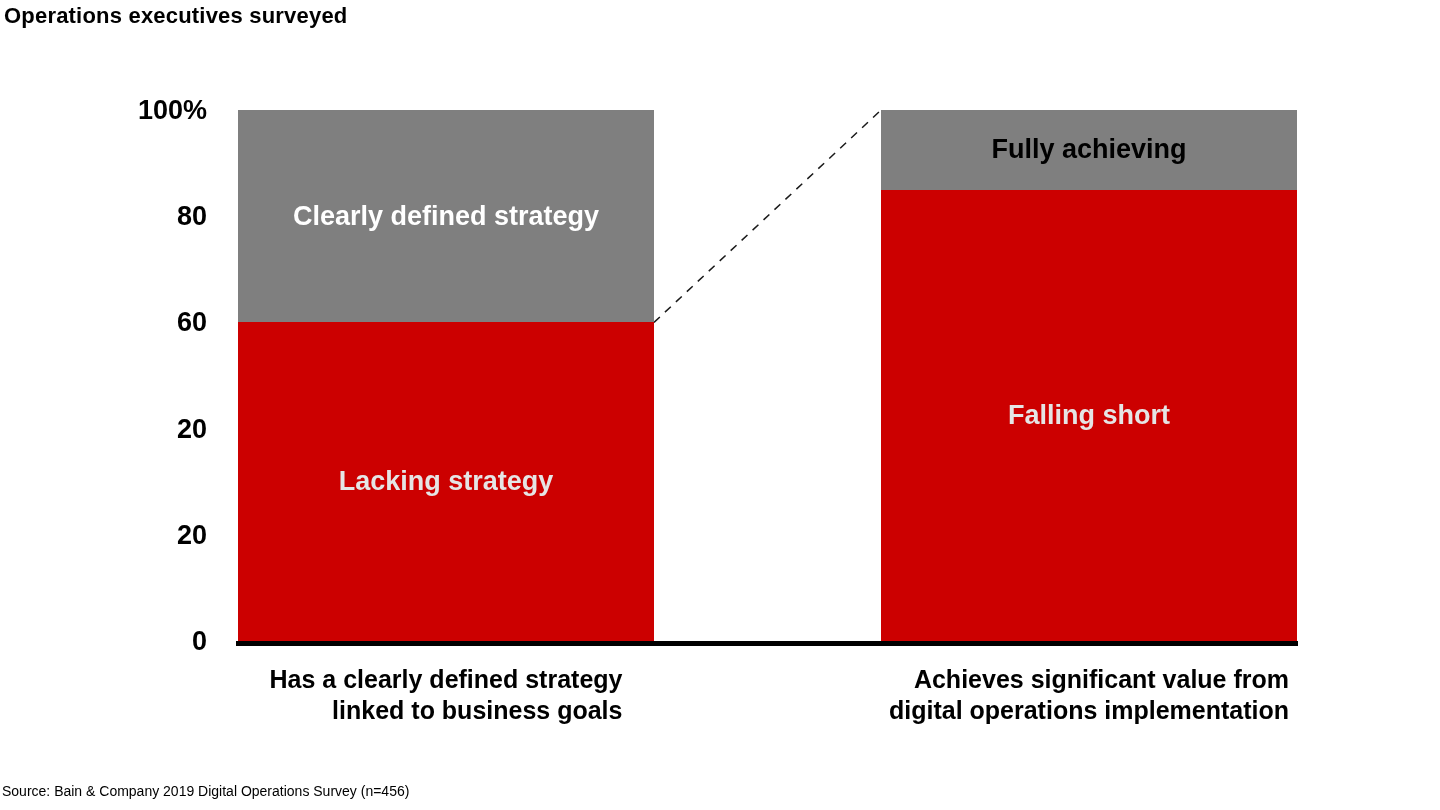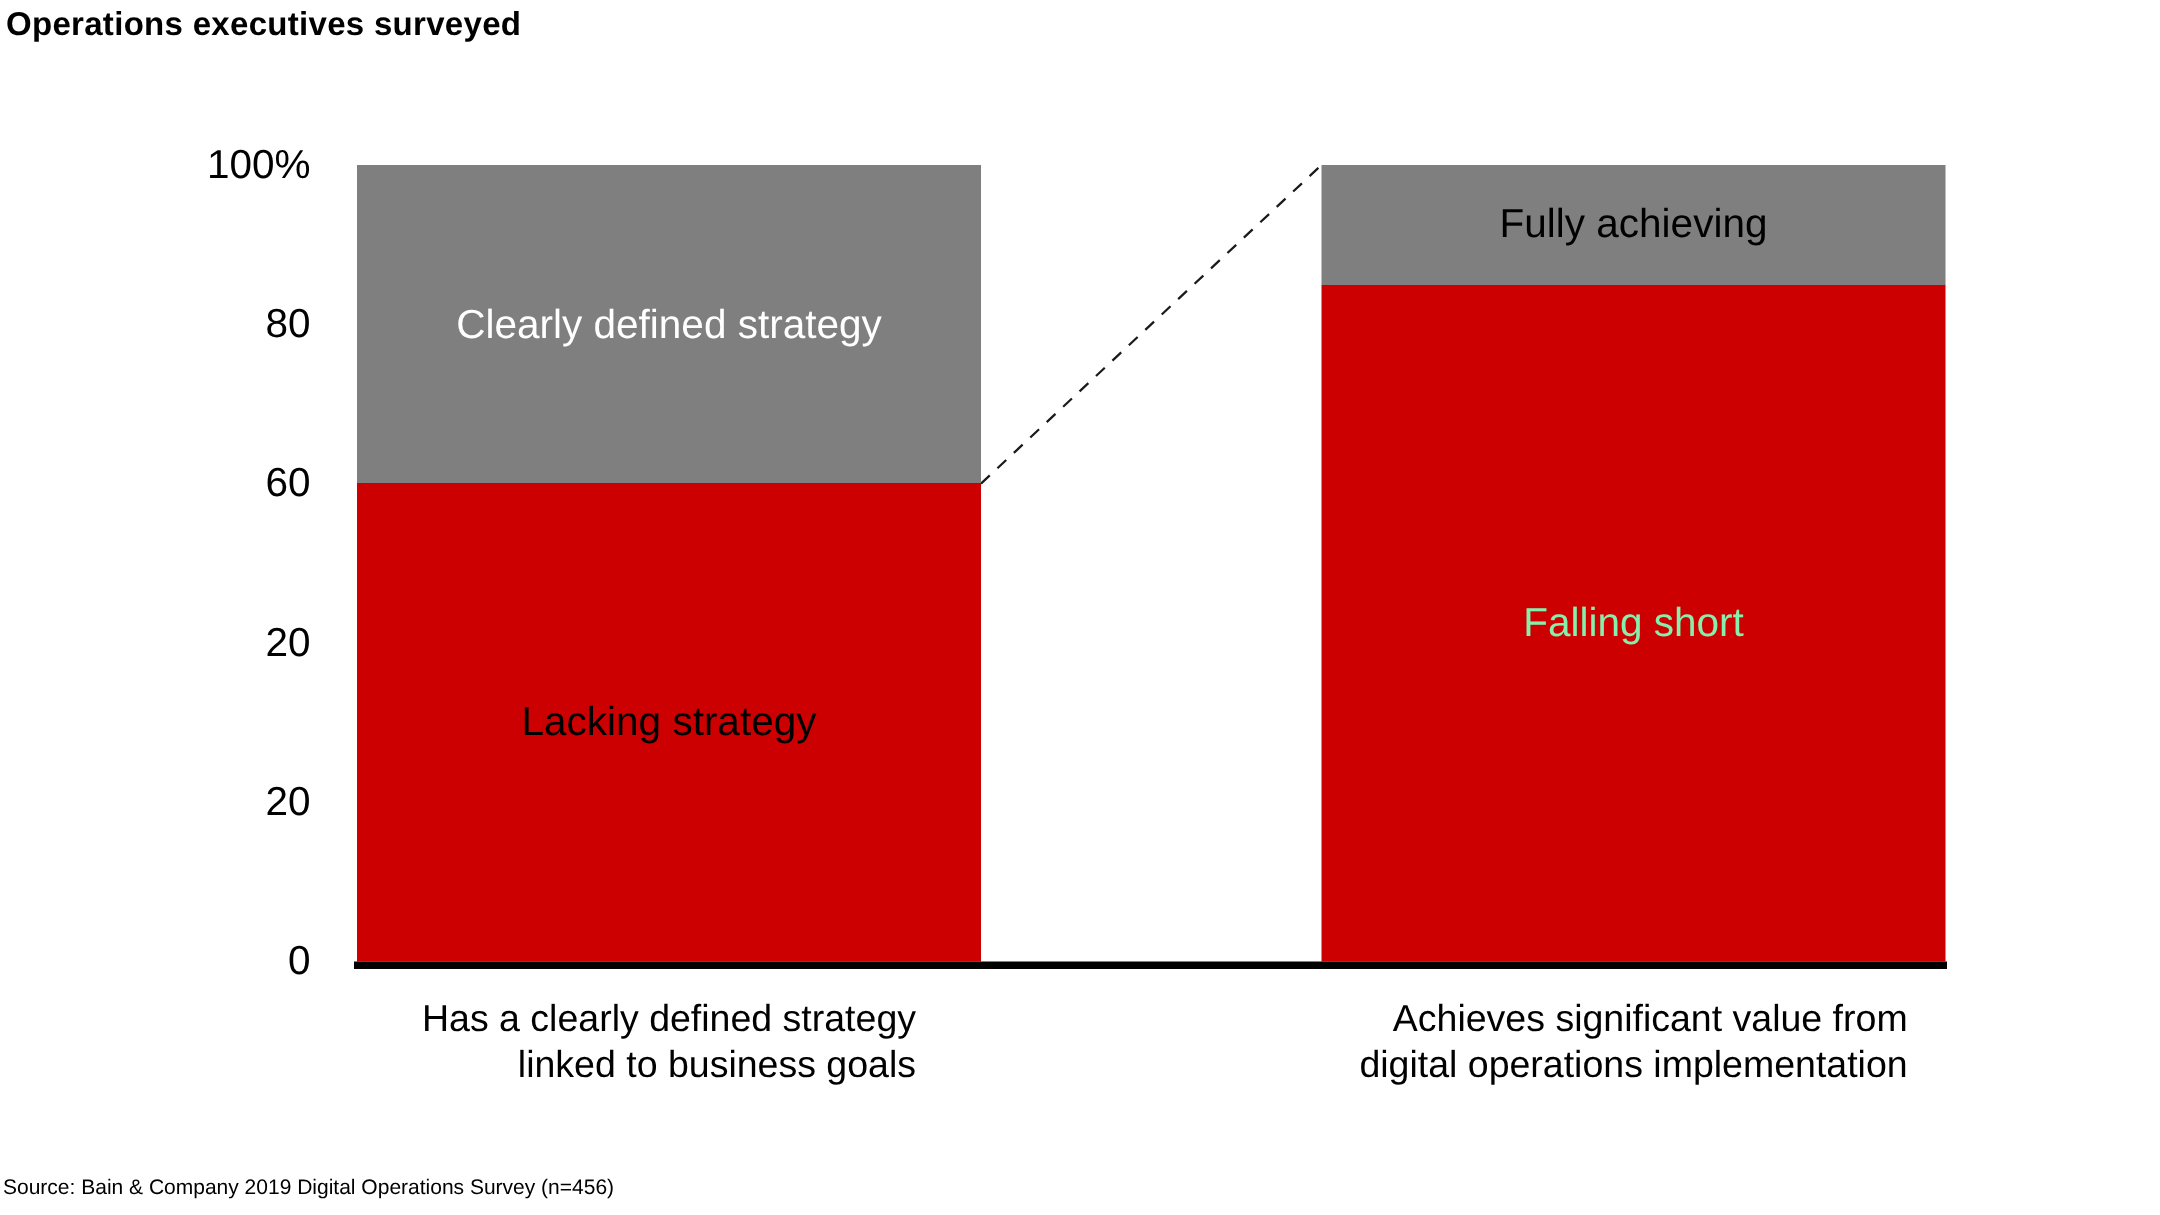--- a/index.html
+++ b/index.html
@@ -13,21 +13,21 @@
   }
   .page-title {
     position: absolute;
     left: 4px; top: 3px;
     font-size: 22px;
     font-weight: bold;
     letter-spacing: 0.2px;
   }
   .chart {
     position: absolute;
-    left: 0; top: 0; width: 1440px; height: 632px;
+    left: 0; top: 0; width: 1440px; height: 632px; font-weight: bold;
   }
   .connector-svg {
     position: absolute;
     left: 0; top: 0; width: 1440px; height: 810px;
     pointer-events: none;
   }
   .y-axis { position: absolute; left: 0; top: 0; width: 207px; height: 810px; }
   .ytick {
     position: absolute;
     right: 0;
@@ -92,30 +92,30 @@
     <span class="ytick" style="top: 110px;">100%</span>
     <span class="ytick" style="top: 216.2px;">80</span>
     <span class="ytick" style="top: 322.4px;">60</span>
     <span class="ytick" style="top: 428.6px;">20</span>
     <span class="ytick" style="top: 534.8px;">20</span>
     <span class="ytick" style="top: 641px;">0</span>
   </div>
 
   <div class="bar" style="left: 238px;">
     <div class="segment" style="height: 318.6px; background: rgb(204, 0, 0);">
-      <span class="segment-label" style="color: #000000;">Lacking strategy</span>
+      <span class="segment-label" style="color: #e5e5e5;">Lacking strategy</span>
     </div>
     <div class="segment" style="height: 212.4px; background: rgb(127, 127, 127); align-items: center;">
       <span class="segment-label" style="color: rgb(255, 255, 255);">Clearly defined strategy</span>
     </div>
   </div>
 
   <div class="bar" style="left: 881px;">
     <div class="segment" style="height: 451.35px; background: rgb(204, 0, 0);">
-      <span class="segment-label" style="color: #86efac;">Falling short</span>
+      <span class="segment-label" style="color: #e5e5e5;">Falling short</span>
     </div>
     <div class="segment" style="height: 79.65px; background: rgb(127, 127, 127);">
       <span class="segment-label" style="color: #000000;">Fully achieving</span>
     </div>
   </div>
 
   <div class="baseline"></div>
 
   <div class="catlabel" style="left: 446px;">
     <div>Has a clearly defined strategy</div>

